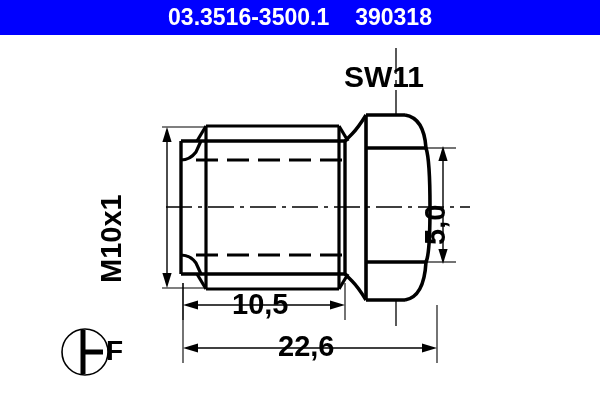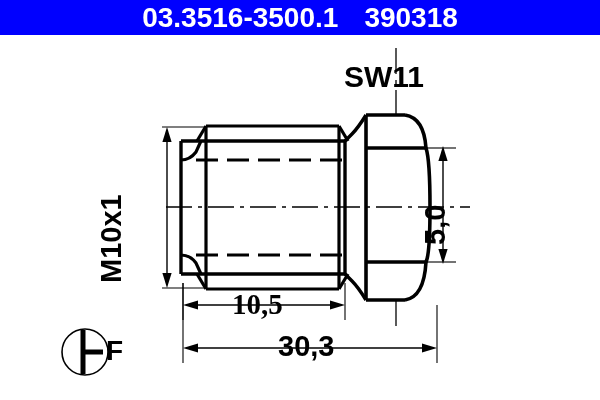--- a/index.html
+++ b/index.html
@@ -25,21 +25,21 @@
     width: 600px;
     height: 35px;
     background: #0000ff;
     display: flex;
     align-items: center;
     justify-content: center;
     box-sizing: border-box;
   }
   #header-bar .htext {
     color: #ffffff;
-    font-size: 28px;
+    font-size: 23px;
     font-weight: bold;
     font-family: "Liberation Sans", sans-serif;
     letter-spacing: 0px;
     white-space: pre;
     text-align: center;
   }
   #part-number { margin-right: 26px; }
   #drawing-svg {
     position: absolute;
     left: 0;
@@ -94,21 +94,20 @@
     transform: rotate(-90deg);
     font-size: 29px;
     font-weight: bold;
     font-family: "Liberation Sans", sans-serif;
     white-space: nowrap;
   }
   #lbl-105 {
     left: 232px;
     top: 290px;
     font-size: 29px;
-    font-family: Liberation Serif, serif;
   }
   #lbl-165 {
     left: 278px;
     top: 332px;
     font-size: 29px;
   }
   #lbl-f {
     left: 106px;
     top: 337px;
     font-size: 28px;
@@ -235,16 +234,16 @@
 
   <div id="lbl-m10x1-wrap">
     <span id="lbl-m10x1-inner">M10x1</span>
   </div>
 
   <div id="lbl-50-wrap">
     <span id="lbl-50-inner">5,0</span>
   </div>
 
   <div class="lbl" id="lbl-105">10,5</div>
-  <div class="lbl" id="lbl-165">30,3</div>
+  <div class="lbl" id="lbl-165">22,6</div>
   <div class="lbl" id="lbl-f">F</div>
 
 </div>
 
 </body></html>

